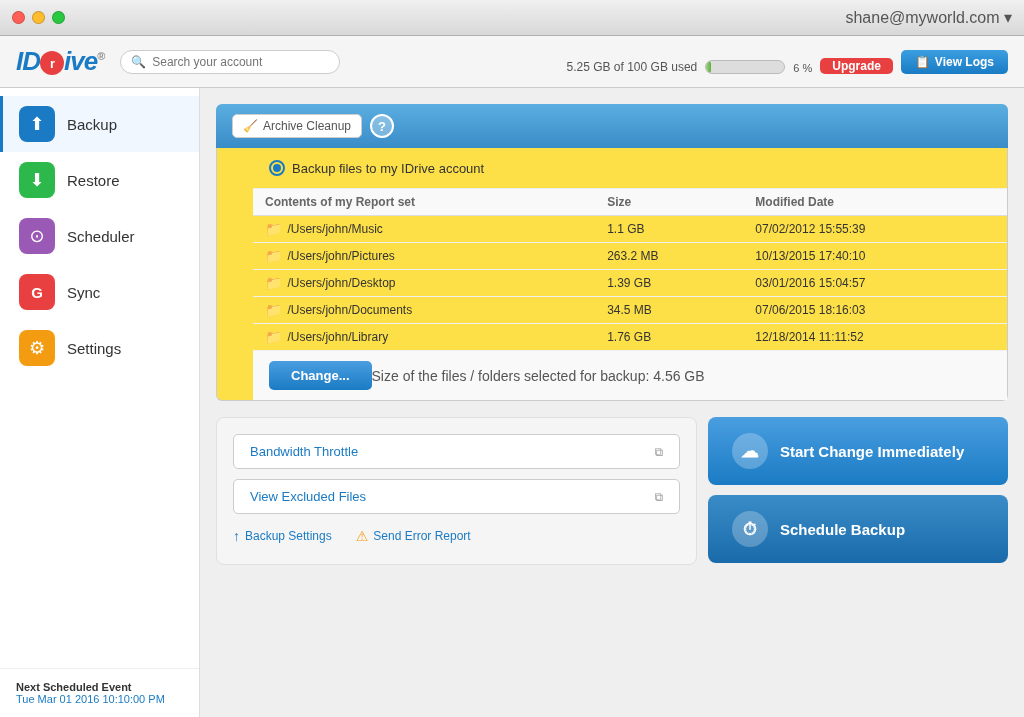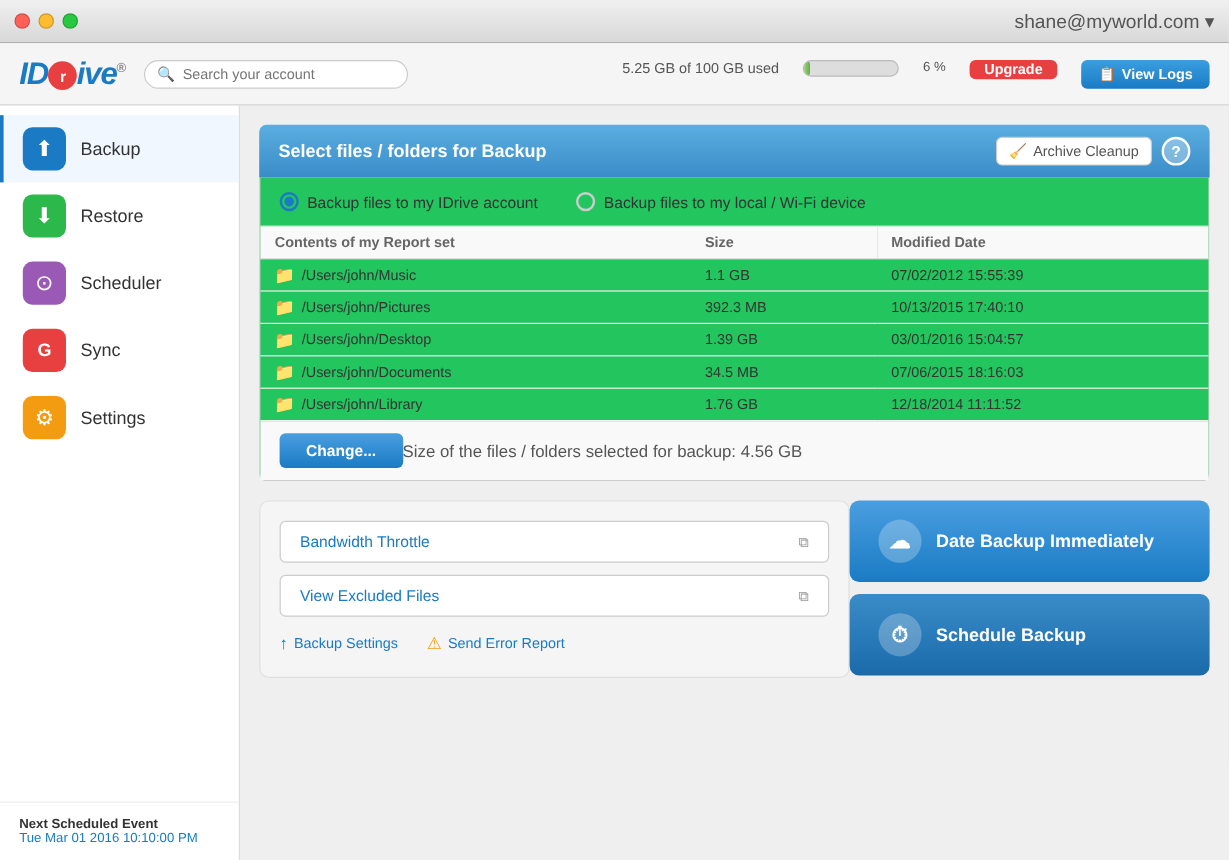--- a/index.html
+++ b/index.html
@@ -55,21 +55,21 @@
       padding: 4px 10px;
       gap: 6px;
     }
     .search-box input {
       border: none; outline: none; background: transparent;
       font-size: 12px; color: #666; width: 100%;
     }
     .search-icon-svg { color: #999; font-size: 12px; }
 
     .storage-info {
-      display: flex; align-items: flex-start; gap: 20px; margin-left: auto; font-size: 12px; color: #555;
+      display: flex; align-items: flex-end; gap: 8px; margin-left: auto; font-size: 12px; color: #555;
     }
     .storage-bar-wrap {
       width: 80px; height: 14px; background: #ddd; border-radius: 7px; overflow: hidden; border: 1px solid #bbb;
       display: flex; align-items: center;
     }
     .storage-bar-fill {
       height: 100%; background: linear-gradient(to right, #a0d080, #60b040); border-radius: 7px;
     }
     .storage-pct { font-size: 11px; color: #555; }
     .btn-upgrade {
@@ -175,24 +175,25 @@
       width: 24px; height: 24px;
       color: white;
       font-weight: bold;
       font-size: 13px;
       display: flex; align-items: center; justify-content: center;
       cursor: pointer;
     }
 
     
     .backup-section {
-      background: #22c55e;
+      background: #fde047;
       border-radius: 0 0 6px 6px;
       border: 1px solid #ccc;
       border-top: none;
+      padding-left: 36px;
     }
 
     .radio-row {
       display: flex;
       align-items: center;
       gap: 32px;
       padding: 12px 16px;
       border-bottom: 1px solid #eee;
     }
     .radio-option {
@@ -245,21 +246,21 @@
     .btn-change {
       background: linear-gradient(to bottom, #4a9ee0, #1a7bc4);
       color: white; border: none; border-radius: 5px;
       padding: 7px 22px; font-size: 13px; font-weight: bold; cursor: pointer;
     }
     .backup-size-text { font-size: 14px; color: #555; }
 
     
     .bottom-row {
       display: flex;
-      gap: 0;
+      gap: 11px;
       margin-top: 4px;
     }
     .bottom-left {
       flex: 1;
       background: #f5f5f5;
       border: 1px solid #e0e0e0;
       border-radius: 8px;
       padding: 16px;
       display: flex;
       flex-direction: column;
@@ -414,40 +415,35 @@
     <div class="sidebar-footer">
       <div class="scheduled-label">Next Scheduled Event</div>
       <div class="scheduled-time">Tue Mar 01 2016 10:10:00 PM</div>
     </div>
   </div>
 
   <div class="content">
 
     <div>
       <div class="section-header">
-        <span class="section-title">Select files / folders for Backup</span>
         <div class="section-header-right">
           <button class="btn-archive">
             <span>🧹</span>
             <span>Archive Cleanup</span>
           </button>
           <div class="btn-help">?</div>
         </div>
       </div>
 
       <div class="backup-section">
 
         <div class="radio-row">
           <div class="radio-option">
             <div class="radio-circle checked"></div>
             <span class="radio-label">Backup files to my IDrive account</span>
-          </div>
-          <div class="radio-option">
-            <div class="radio-circle"></div>
-            <span class="radio-label">Backup files to my local / Wi-Fi device</span>
           </div>
         </div>
 
         <table class="file-table">
           <thead>
             <tr>
               <th>Contents of my Report set</th>
               <th>Size</th>
               <th>Modified Date</th>
             </tr>
@@ -463,21 +459,21 @@
       <td>1.1 GB</td>
       <td>07/02/2012 15:55:39</td>
     </tr>
               <tr>
       <td>
         <span class="file-row-icon">
           <span class="folder-icon">📁</span>
           /Users/john/Pictures
         </span>
       </td>
-      <td>392.3 MB</td>
+      <td>263.2 MB</td>
       <td>10/13/2015 17:40:10</td>
     </tr>
               <tr>
       <td>
         <span class="file-row-icon">
           <span class="folder-icon">📁</span>
           /Users/john/Desktop
         </span>
       </td>
       <td>1.39 GB</td>
@@ -532,21 +528,21 @@
           <div class="bottom-link">
             <span class="link-warn">⚠</span>
             <span>Send Error Report</span>
           </div>
         </div>
       </div>
 
       <div class="bottom-right">
         <button class="btn-backup-now">
           <div class="btn-icon-circle">☁</div>
-          <span>Date Backup Immediately</span>
+          <span>Start Change Immediately</span>
         </button>
         <button class="btn-schedule">
           <div class="btn-icon-circle">⏱</div>
           <span>Schedule Backup</span>
         </button>
       </div>
 
     </div>
   </div>
 </div>

